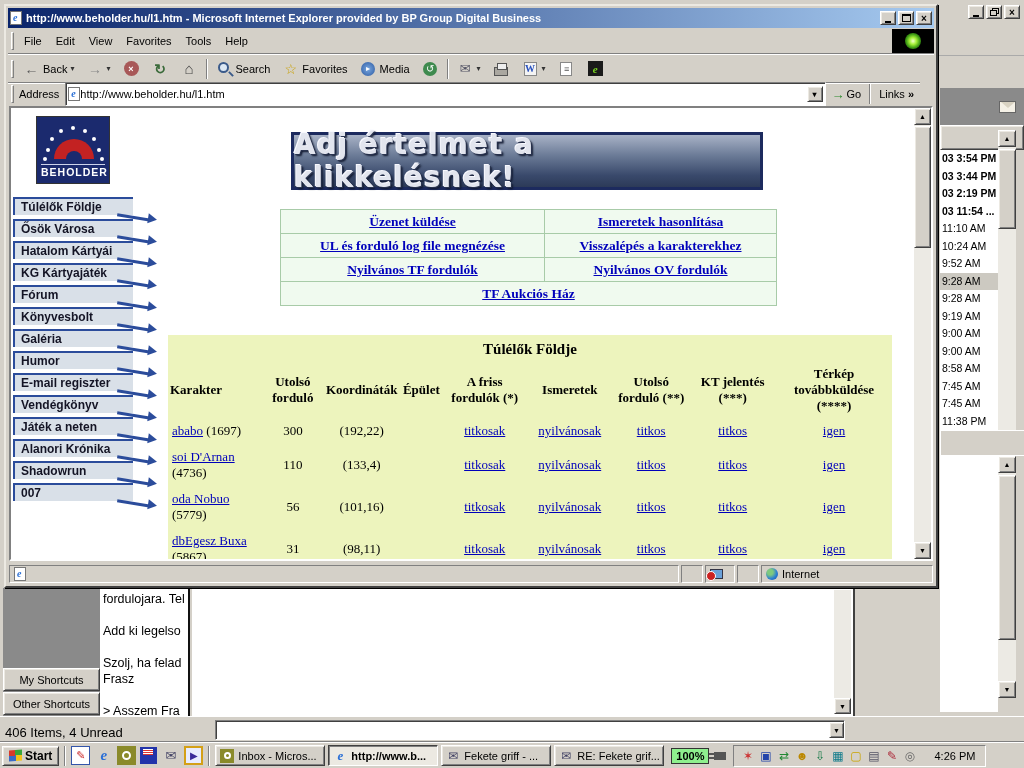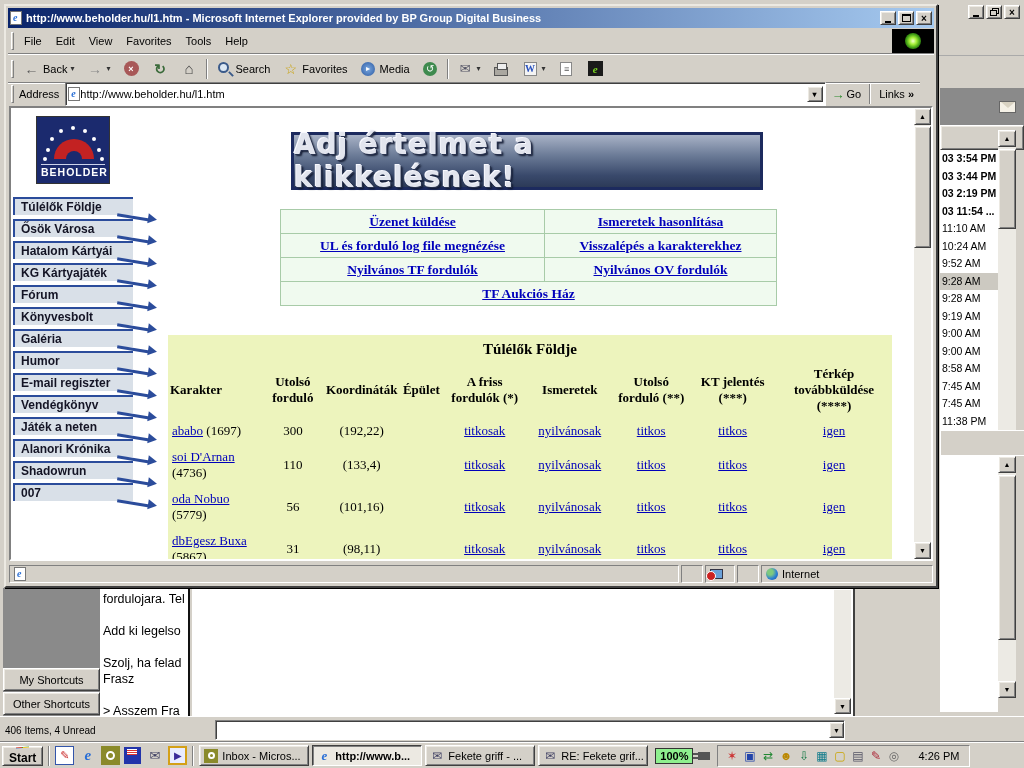--- a/index.html
+++ b/index.html
@@ -120,25 +120,25 @@
   .ol-escroll{left:998px;top:128px;width:19px;height:302px;}
   .ol-paneheader{left:940px;top:430px;width:84px;height:26px;background:#d4d0c8;border:1px solid #fff;border-right:none;}
   .ol-rpane{left:940px;top:456px;width:58px;height:256px;background:#fff;}
   .ol-rscroll{left:998px;top:456px;width:19px;height:256px;}
   .ol-bar{left:3px;top:588px;width:97px;height:128px;background:#8a8a8a;}
   .sc-btn{position:absolute;left:3px;width:97px;height:23px;display:flex;align-items:center;justify-content:center;font-size:11px;}
   .ol-msgcol{left:100px;top:588px;width:90px;height:128px;background:#fff;border-right:2px solid #111;padding:3px 0 0 3px;overflow:hidden;}
   .prev-line{height:16px;line-height:16px;font-size:12.5px;white-space:nowrap;}
   .ol-preview{left:192px;top:588px;width:663px;height:128px;background:#fff;border-right:2px solid #404040;}
   .ol-statusband{left:0;top:716px;width:1024px;height:26px;background:#d4d0c8;border-top:1px solid #fff;}
-  .ol-statustext{position:absolute;left:5px;top:8px;font-size:10px;}
+  .ol-statustext{position:absolute;left:5px;top:8px;font-size:13px;}
   .ol-statusbox{position:absolute;left:215px;top:3px;width:630px;height:20px;display:flex;align-items:center;justify-content:flex-end;}
   
   .taskbar{left:0;top:742px;width:1024px;height:26px;background:#d4d0c8;border-top:1px solid #fff;box-shadow:0 -1px 0 #808080;display:flex;align-items:center;padding:0 2px;gap:3px;}
-  .start-btn{display:flex;align-items:center;gap:3px;height:20px;padding:0 6px;font:bold 12px "Liberation Sans",sans-serif;flex-direction:column;}
+  .start-btn{display:flex;align-items:center;gap:3px;height:20px;padding:0 6px;font:bold 12px "Liberation Sans",sans-serif;}
   .flag{width:13px;height:11px;background:conic-gradient(#3aa53a 0 25%,#f2c21a 0 50%,#3a6ac8 0 75%,#d83a2a 0);transform:skewY(-4deg);}
   .tb-div{width:2px;height:20px;border-left:1px solid #808080;border-right:1px solid #fff;margin:0 2px;}
   .ql{width:19px;height:19px;display:flex;align-items:center;justify-content:center;flex:none;}
   .ql-compose{background:#fff;border:1px solid #3355aa;font-size:11px;color:#c33;}
   .ql-ie{font:italic bold 15px "Liberation Serif",serif;color:#2a6fd6;}
   .ql-outlook{background:#8a8a2a;}
   .ring{width:9px;height:9px;border:2px solid #fff;border-radius:50%;}
   .ql-floppy{position:relative;background:#2233aa;width:17px;height:17px;}
   .ql-floppy::before{content:"";position:absolute;left:3px;top:2px;width:10px;height:6px;background:repeating-linear-gradient(180deg,#fff 0 1px,#d33 1px 2px);}
   .ql-sendrecv{font-size:13px;color:#446;}

